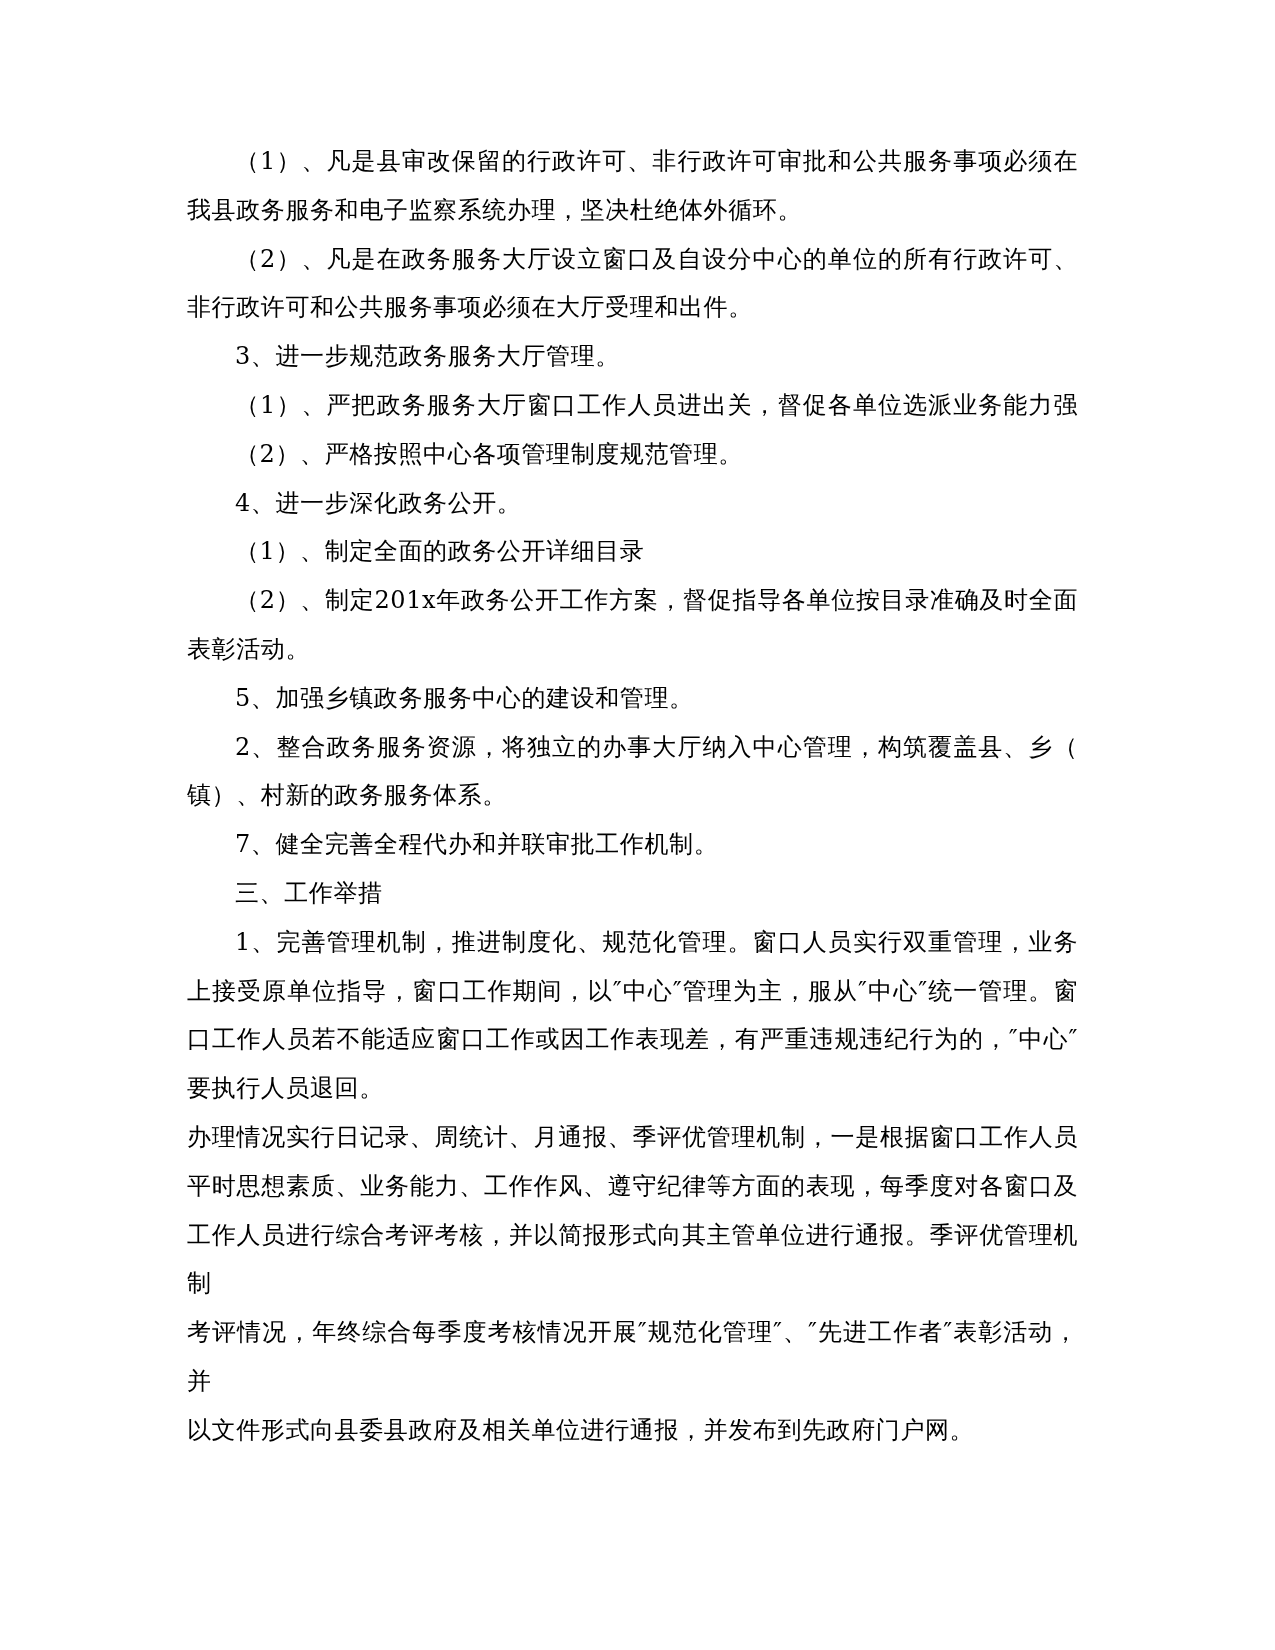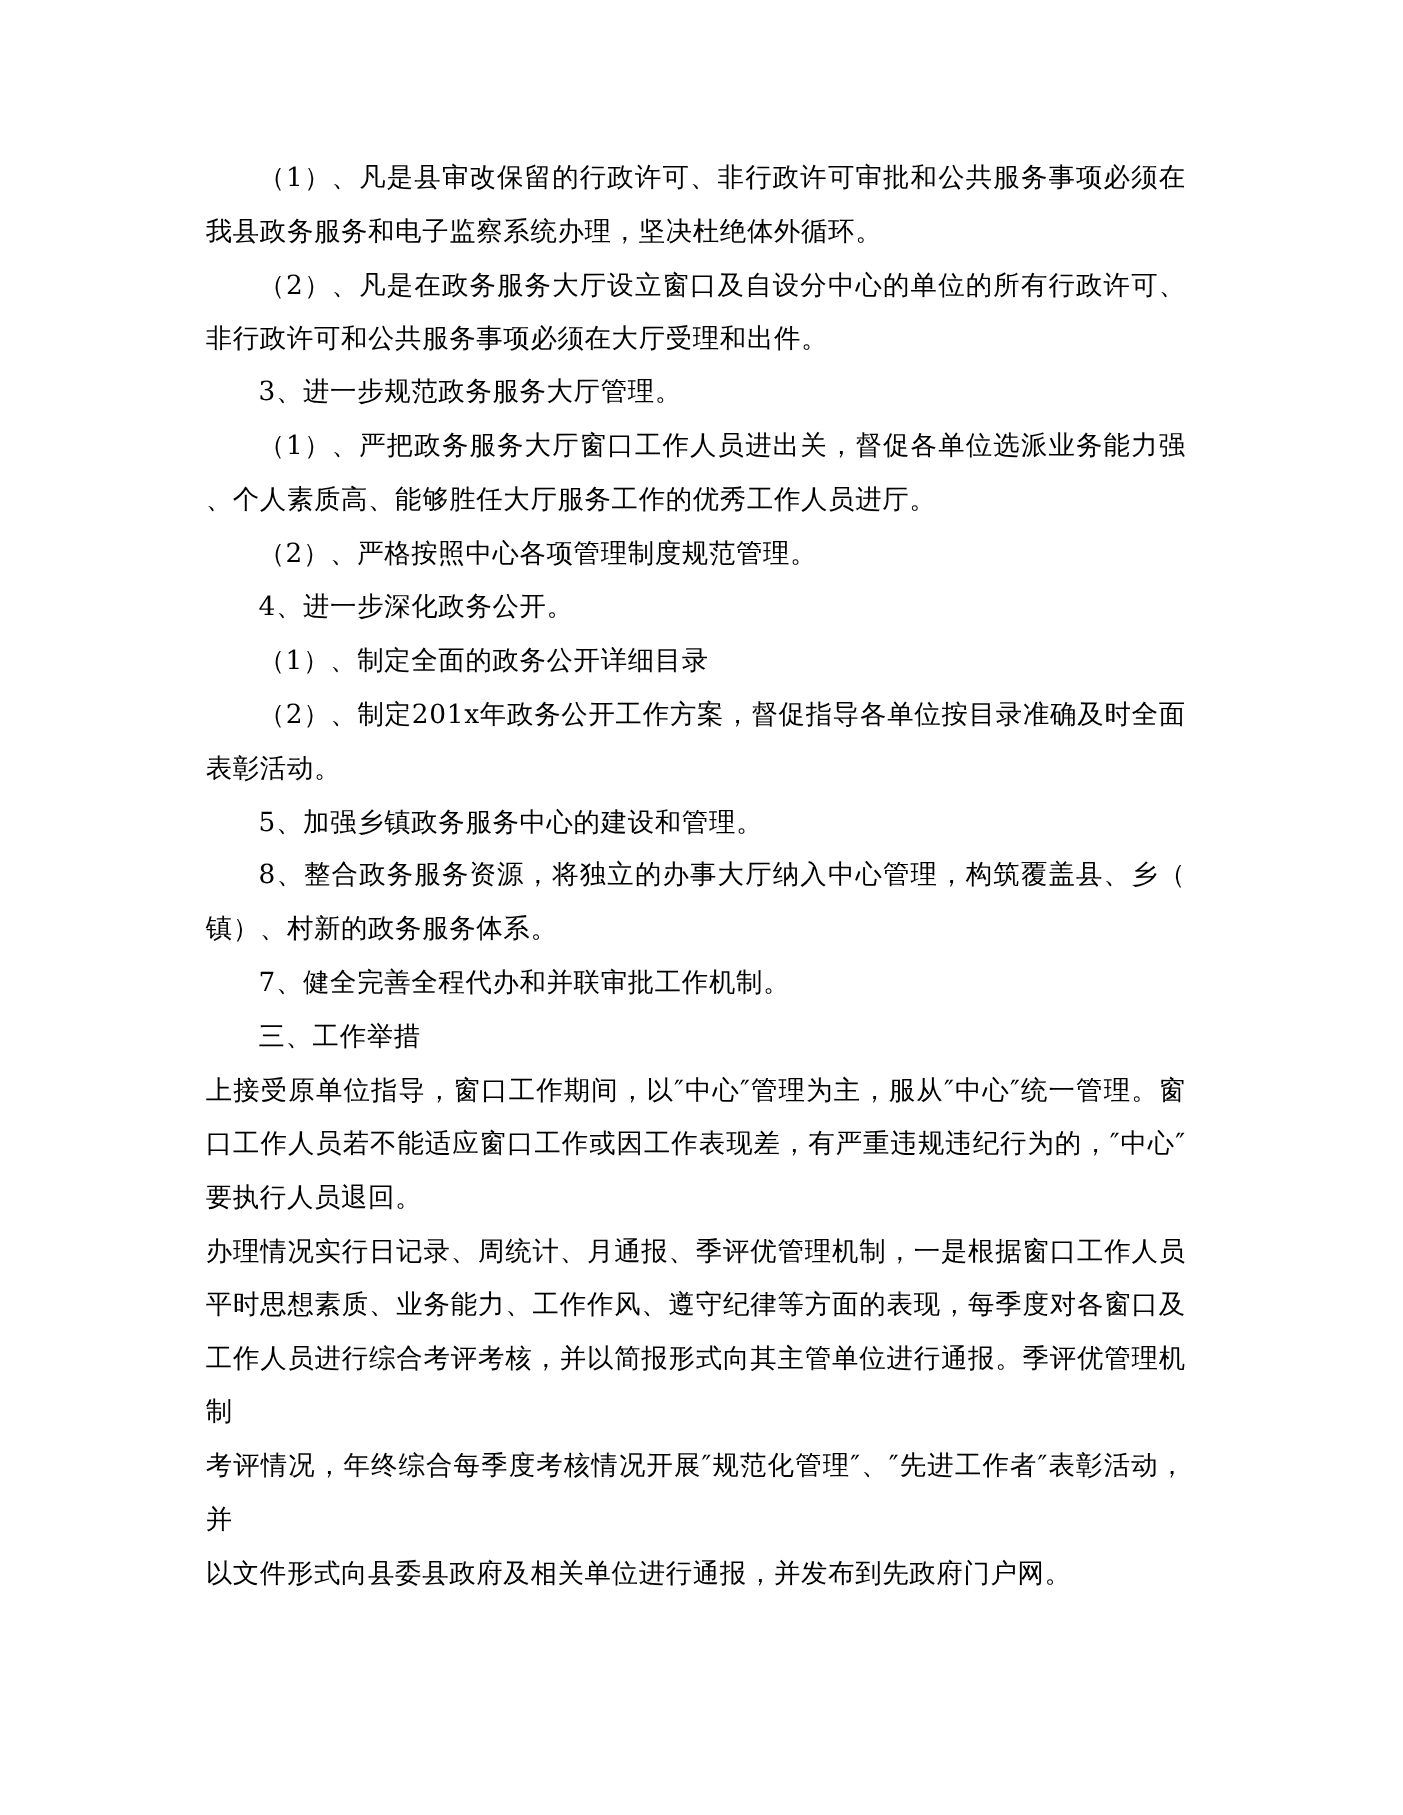--- a/index.html
+++ b/index.html
@@ -40,31 +40,31 @@
 <body>
 
 <div class="page">
   <div class="doc">
       <div class="line indent just">（1）、凡是县审改保留的行政许可、非行政许可审批和公共服务事项必须在</div>
       <div class="line">我县政务服务和电子监察系统办理，坚决杜绝体外循环。</div>
       <div class="line indent just">（2）、凡是在政务服务大厅设立窗口及自设分中心的单位的所有行政许可、</div>
       <div class="line">非行政许可和公共服务事项必须在大厅受理和出件。</div>
       <div class="line indent">3、进一步规范政务服务大厅管理。</div>
       <div class="line indent just">（1）、严把政务服务大厅窗口工作人员进出关，督促各单位选派业务能力强</div>
-      <div class="line">、个人素质高、能够胜任大厅服务工作的优秀工作人员进厅。</div>
       <div class="line indent">（2）、严格按照中心各项管理制度规范管理。</div>
       <div class="line indent">4、进一步深化政务公开。</div>
       <div class="line indent">（1）、制定全面的政务公开详细目录</div>
       <div class="line indent just">（2）、制定201x年政务公开工作方案，督促指导各单位按目录准确及时全面</div>
       <div class="line">表彰活动。</div>
       <div class="line indent">5、加强乡镇政务服务中心的建设和管理。</div>
-      <div class="line indent just">8、整合政务服务资源，将独立的办事大厅纳入中心管理，构筑覆盖县、乡（</div>
+      <div class="line indent just">2、整合政务服务资源，将独立的办事大厅纳入中心管理，构筑覆盖县、乡（</div>
       <div class="line">镇）、村新的政务服务体系。</div>
       <div class="line indent">7、健全完善全程代办和并联审批工作机制。</div>
       <div class="line indent">三、工作举措</div>
+      <div class="line indent just">1、完善管理机制，推进制度化、规范化管理。窗口人员实行双重管理，业务</div>
       <div class="line just">上接受原单位指导，窗口工作期间，以″中心″管理为主，服从″中心″统一管理。窗</div>
       <div class="line just">口工作人员若不能适应窗口工作或因工作表现差，有严重违规违纪行为的，″中心″</div>
       <div class="line">要执行人员退回。</div>
       <div class="line just">办理情况实行日记录、周统计、月通报、季评优管理机制，一是根据窗口工作人员</div>
       <div class="line just">平时思想素质、业务能力、工作作风、遵守纪律等方面的表现，每季度对各窗口及</div>
       <div class="line just">工作人员进行综合考评考核，并以简报形式向其主管单位进行通报。季评优管理机制</div>
       <div class="line just">考评情况，年终综合每季度考核情况开展″规范化管理″、″先进工作者″表彰活动，并</div>
       <div class="line">以文件形式向县委县政府及相关单位进行通报，并发布到先政府门户网。</div>
     </div>
 </div>

